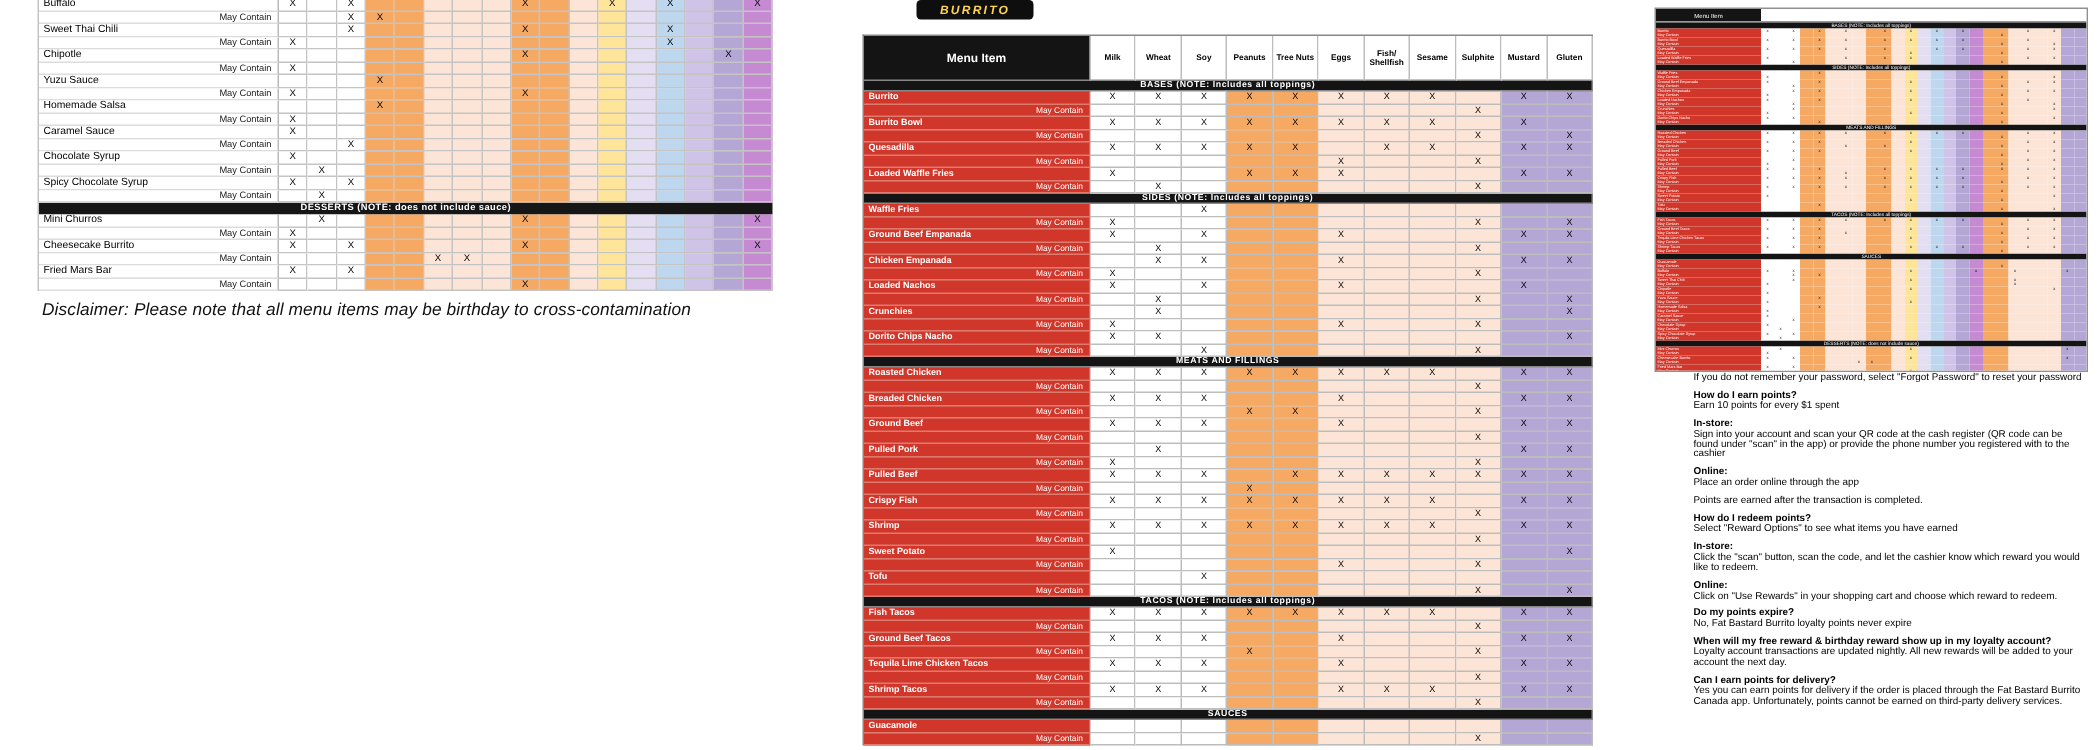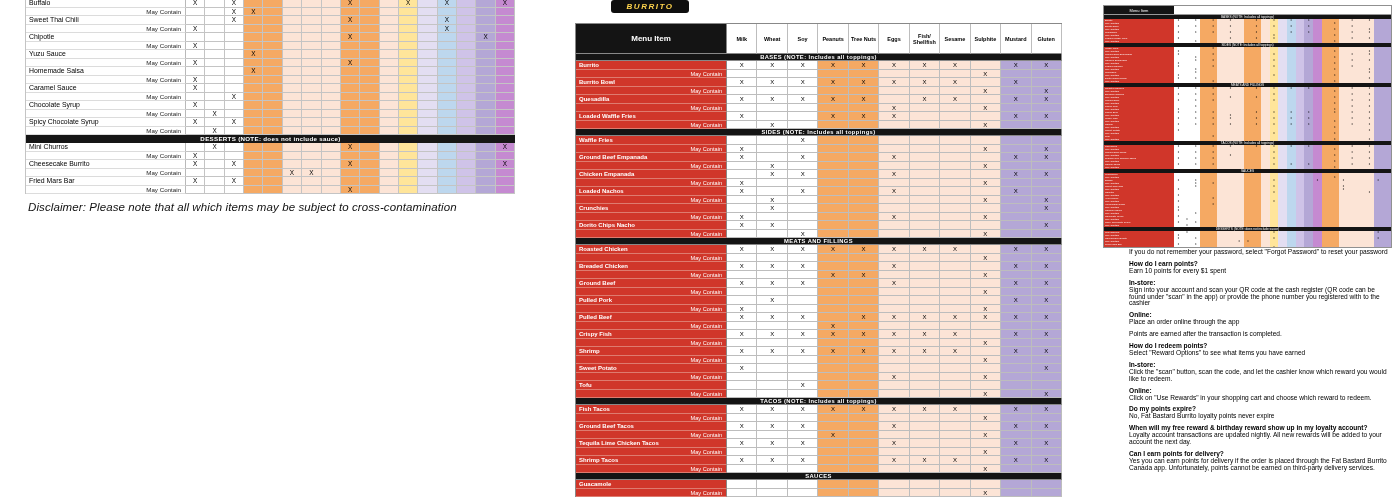--- a/index.html
+++ b/index.html
@@ -487,21 +487,21 @@
           <div class="lcell" style="background: rgb(245, 169, 99);"></div>
           <div class="lcell" style="background: rgb(252, 228, 214);"></div>
           <div class="lcell" style="background: rgb(255, 229, 154);"></div>
           <div class="lcell" style="background: rgb(227, 222, 242);"></div>
           <div class="lcell" style="background: rgb(189, 215, 238);"></div>
           <div class="lcell" style="background: rgb(207, 195, 232);"></div>
           <div class="lcell" style="background: rgb(180, 167, 214);"></div>
           <div class="lcell" style="background: rgb(197, 138, 209);"></div>
         </div>
       </div>
-    <div id="left-disclaimer">Disclaimer: Please note that all which items may be subject to cross-contamination</div>
+    <div id="left-disclaimer">Disclaimer: Please note that all menu items may be birthday to cross-contamination</div>
   </div>
 
   <div id="middle-panel">
     <div id="logo">
       <span>BURRITO</span>
     </div>
     <div id="middle-table">
         <div class="mrow mheader">
           <div class="mlabel mhead-label">Menu Item</div>
           <div class="mcell mhead-cell">Milk</div>

